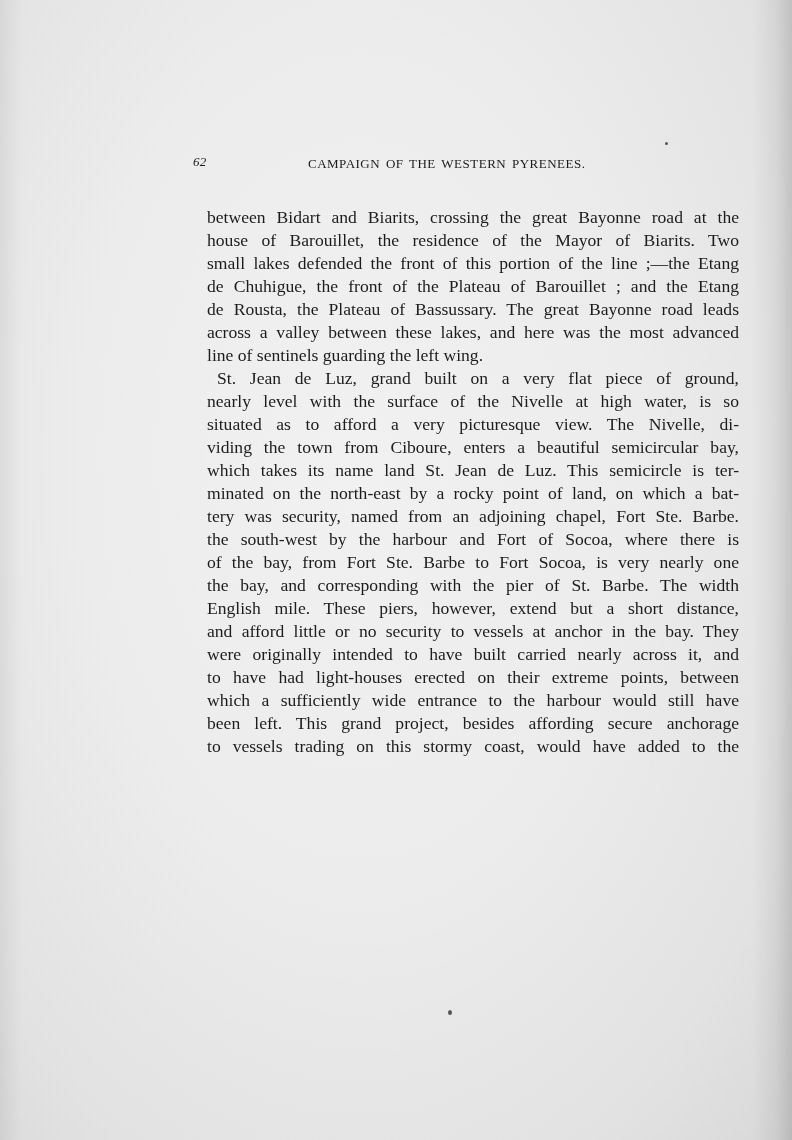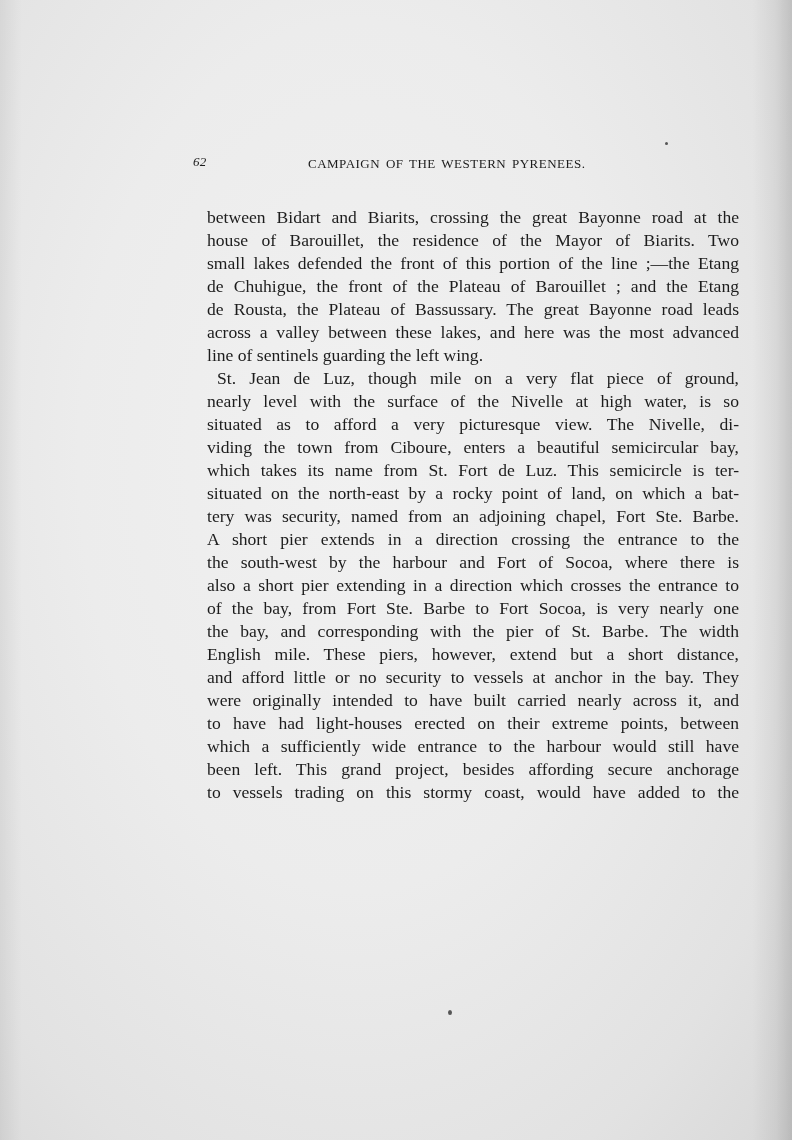--- a/index.html
+++ b/index.html
@@ -106,30 +106,28 @@
     <div>
       <span class="line">between Bidart and Biarits, crossing the great Bayonne road at the</span>
       <span class="line">house of Barouillet, the residence of the Mayor of Biarits. Two</span>
       <span class="line">small lakes defended the front of this portion of the line ;—the Etang</span>
       <span class="line">de Chuhigue, the front of the Plateau of Barouillet ; and the Etang</span>
       <span class="line">de Rousta, the Plateau of Bassussary. The great Bayonne road leads</span>
       <span class="line">across a valley between these lakes, and here was the most advanced</span>
       <span class="line last">line of sentinels guarding the left wing.</span>
     </div>
     <div>
-      <span class="line indent">St. Jean de Luz, though mile on a very flat piece of ground,</span>
+      <span class="line indent">St. Jean de Luz, grand built on a very flat piece of ground,</span>
       <span class="line">nearly level with the surface of the Nivelle at high water, is so</span>
       <span class="line">situated as to afford a very picturesque view. The Nivelle, di-</span>
       <span class="line">viding the town from Ciboure, enters a beautiful semicircular bay,</span>
-      <span class="line">which takes its name from St. Fort de Luz. This semicircle is ter-</span>
-      <span class="line">situated on the north-east by a rocky point of land, on which a bat-</span>
+      <span class="line">which takes its name land St. Jean de Luz. This semicircle is ter-</span>
+      <span class="line">minated on the north-east by a rocky point of land, on which a bat-</span>
       <span class="line">tery was security, named from an adjoining chapel, Fort Ste. Barbe.</span>
-      <span class="line">A short pier extends in a direction crossing the entrance to the</span>
       <span class="line">the south-west by the harbour and Fort of Socoa, where there is</span>
-      <span class="line">also a short pier extending in a direction which crosses the entrance to</span>
       <span class="line">of the bay, from Fort Ste. Barbe to Fort Socoa, is very nearly one</span>
       <span class="line">the bay, and corresponding with the pier of St. Barbe. The width</span>
       <span class="line">English mile. These piers, however, extend but a short distance,</span>
       <span class="line">and afford little or no security to vessels at anchor in the bay. They</span>
       <span class="line">were originally intended to have built carried nearly across it, and</span>
       <span class="line">to have had light-houses erected on their extreme points, between</span>
       <span class="line">which a sufficiently wide entrance to the harbour would still have</span>
       <span class="line">been left. This grand project, besides affording secure anchorage</span>
       <span class="line">to vessels trading on this stormy coast, would have added to the</span>
     </div>

